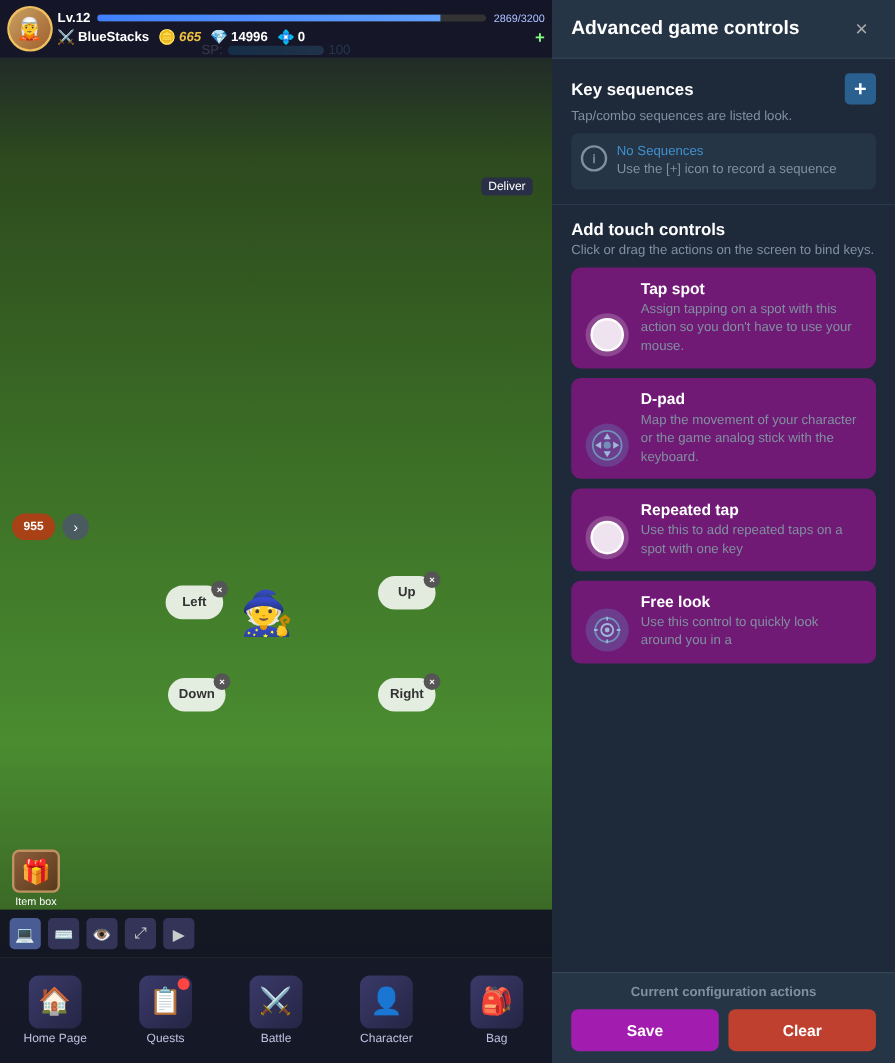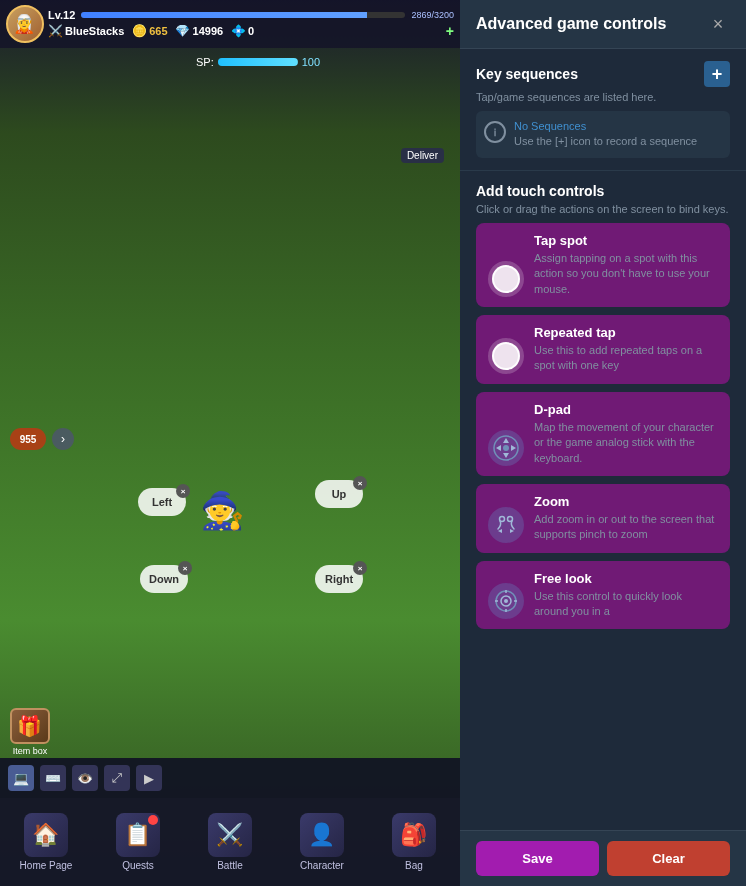--- a/index.html
+++ b/index.html
@@ -58,24 +58,24 @@
     .stats-row {
       display: flex; align-items: center; gap: 8px; margin-top: 2px;
     }
     .stat-item { display: flex; align-items: center; gap: 2px; color: #fff; font-size: 11px; font-weight: bold; }
     .stat-icon { font-size: 12px; }
     .stat-add { color: #80ff80; font-size: 14px; font-weight: bold; margin-left: auto; }
 
     
     .sp-bar-area {
       position: absolute;
-      top: 56px;
+      top: 36px;
       left: 50%;
       transform: translateX(-50%);
-      display: flex; align-items: center; gap: 4px; margin-left: 28px;
+      display: flex; align-items: center; gap: 4px;
     }
     .sp-label { color: #fff; font-size: 11px; }
     .sp-bar { width: 80px; height: 8px; background: #333; border-radius: 4px; overflow: hidden; }
     .sp-fill { width: 100%; height: 100%; background: linear-gradient(90deg, #20c0ff, #60e0ff); }
     .sp-num { color: #80e0ff; font-size: 11px; }
 
     
     .game-controls {
       position: absolute;
       top: 0; left: 0; right: 0; bottom: 0;
@@ -415,21 +415,21 @@
           <span>2869</span>/<span>3200</span>
         </span>
       </div>
       <div class="stats-row">
         <span class="stat-item">
           <span class="stat-icon">⚔️</span>
           <span>BlueStacks</span>
         </span>
         <span class="stat-item">
           <span class="stat-icon" style="color:#f0c040;">🪙</span>
-          <span style="color:#f0c040; font-weight:bold;">665</span>
+          <span style="color:#f0c040; font-weight:bold;font-style:italic;">665</span>
         </span>
         <span class="stat-item">
           <span class="stat-icon" style="color:#80d0ff;">💎</span>
           <span>14996</span>
         </span>
         <span class="stat-item">
           <span class="stat-icon" style="color:#ff8080;">💠</span>
           <span>0</span>
         </span>
         <span class="stat-add">+</span>
@@ -527,21 +527,21 @@
     <div class="close-btn">×</div>
   </div>
 
   <div class="panel-scroll">
 
     <div class="section">
       <div class="section-header">
         <span class="section-title">Key sequences</span>
         <div class="section-add-btn">+</div>
       </div>
-      <p class="section-subtitle">Tap/game sequences are listed here.</p>
+      <p class="section-subtitle">Tap/combo sequences are listed look.</p>
       <div class="no-sequences">
         <div class="ns-icon">ℹ</div>
         <div class="ns-text">
           <span class="ns-highlight">No Sequences</span><br>
           <span>Use the [+] icon to record a sequence</span>
         </div>
       </div>
     </div>
 
     <div class="touch-controls-section">
@@ -550,30 +550,20 @@
       </div>
       <p class="section-subtitle">Click or drag the actions on the screen to bind keys.</p>
 
       <div class="control-card">
         <div class="control-icon-wrap tap">
           <div class="circle-icon"></div>
         </div>
         <div class="control-info">
           <div class="control-name">Tap spot</div>
           <div class="control-desc">Assign tapping on a spot with this action so you don't have to use your mouse.</div>
-        </div>
-      </div>
-
-      <div class="control-card">
-        <div class="control-icon-wrap repeated">
-          <div class="repeated-icon"></div>
-        </div>
-        <div class="control-info">
-          <div class="control-name">Repeated tap</div>
-          <div class="control-desc">Use this to add repeated taps on a spot with one key</div>
         </div>
       </div>
 
       <div class="control-card">
         <div class="control-icon-wrap dpad-ctrl">
           <svg width="28" height="28" viewBox="0 0 28 28">
             <circle cx="14" cy="14" r="12" stroke="#7090b8" stroke-width="1.5" fill="none"></circle>
             <polygon points="14,4 11,9 17,9" fill="#a0b8d8"></polygon>
             <polygon points="14,24 11,19 17,19" fill="#a0b8d8"></polygon>
             <polygon points="4,14 9,11 9,17" fill="#a0b8d8"></polygon>
@@ -581,35 +571,29 @@
             <circle cx="14" cy="14" r="3" fill="#7090b8"></circle>
           </svg>
         </div>
         <div class="control-info">
           <div class="control-name">D-pad</div>
           <div class="control-desc">Map the movement of your character or the game analog stick with the keyboard.</div>
         </div>
       </div>
 
       <div class="control-card">
-        <div class="control-icon-wrap zoom-ctrl">
-          <svg width="28" height="28" viewBox="0 0 28 28">
-            <path d="M6 18 Q10 14 8 10" stroke="#a0b8d8" stroke-width="1.5" fill="none" stroke-linecap="round"></path>
-            <path d="M22 18 Q18 14 20 10" stroke="#a0b8d8" stroke-width="1.5" fill="none" stroke-linecap="round"></path>
-            <circle cx="10" cy="8" r="2.5" stroke="#a0b8d8" stroke-width="1.5" fill="none"></circle>
-            <circle cx="18" cy="8" r="2.5" stroke="#a0b8d8" stroke-width="1.5" fill="none"></circle>
-            <path d="M6 20 L10 22 L10 18 Z" fill="#a0b8d8"></path>
-            <path d="M22 20 L18 22 L18 18 Z" fill="#a0b8d8"></path>
-          </svg>
+        <div class="control-icon-wrap repeated">
+          <div class="repeated-icon"></div>
         </div>
         <div class="control-info">
-          <div class="control-name">Zoom</div>
-          <div class="control-desc">Add zoom in or out to the screen that supports pinch to zoom</div>
-        </div>
-      </div>
+          <div class="control-name">Repeated tap</div>
+          <div class="control-desc">Use this to add repeated taps on a spot with one key</div>
+        </div>
+      </div>
+
 
       <div class="control-card">
         <div class="control-icon-wrap freelook-ctrl">
           <svg width="28" height="28" viewBox="0 0 28 28">
             <circle cx="14" cy="14" r="10" stroke="#7090b8" stroke-width="1.5" fill="none"></circle>
             <circle cx="14" cy="14" r="5" stroke="#a0b8d8" stroke-width="1.5" fill="none"></circle>
             <circle cx="14" cy="14" r="2" fill="#a0b8d8"></circle>
             <line x1="14" y1="3" x2="14" y2="6" stroke="#a0b8d8" stroke-width="1.5"></line>
             <line x1="14" y1="22" x2="14" y2="25" stroke="#a0b8d8" stroke-width="1.5"></line>
             <line x1="3" y1="14" x2="6" y2="14" stroke="#a0b8d8" stroke-width="1.5"></line>
@@ -619,19 +603,20 @@
         <div class="control-info">
           <div class="control-name">Free look</div>
           <div class="control-desc">Use this control to quickly look around you in a</div>
         </div>
       </div>
     </div>
 
   </div>
 
   <div class="panel-footer">
+    <div class="current-config-label">Current configuration actions</div>
     <div class="footer-buttons">
       <button class="footer-btn btn-save">Save</button>
       <button class="footer-btn btn-clear">Clear</button>
     </div>
   </div>
 
 </div>
 
 </body></html>

